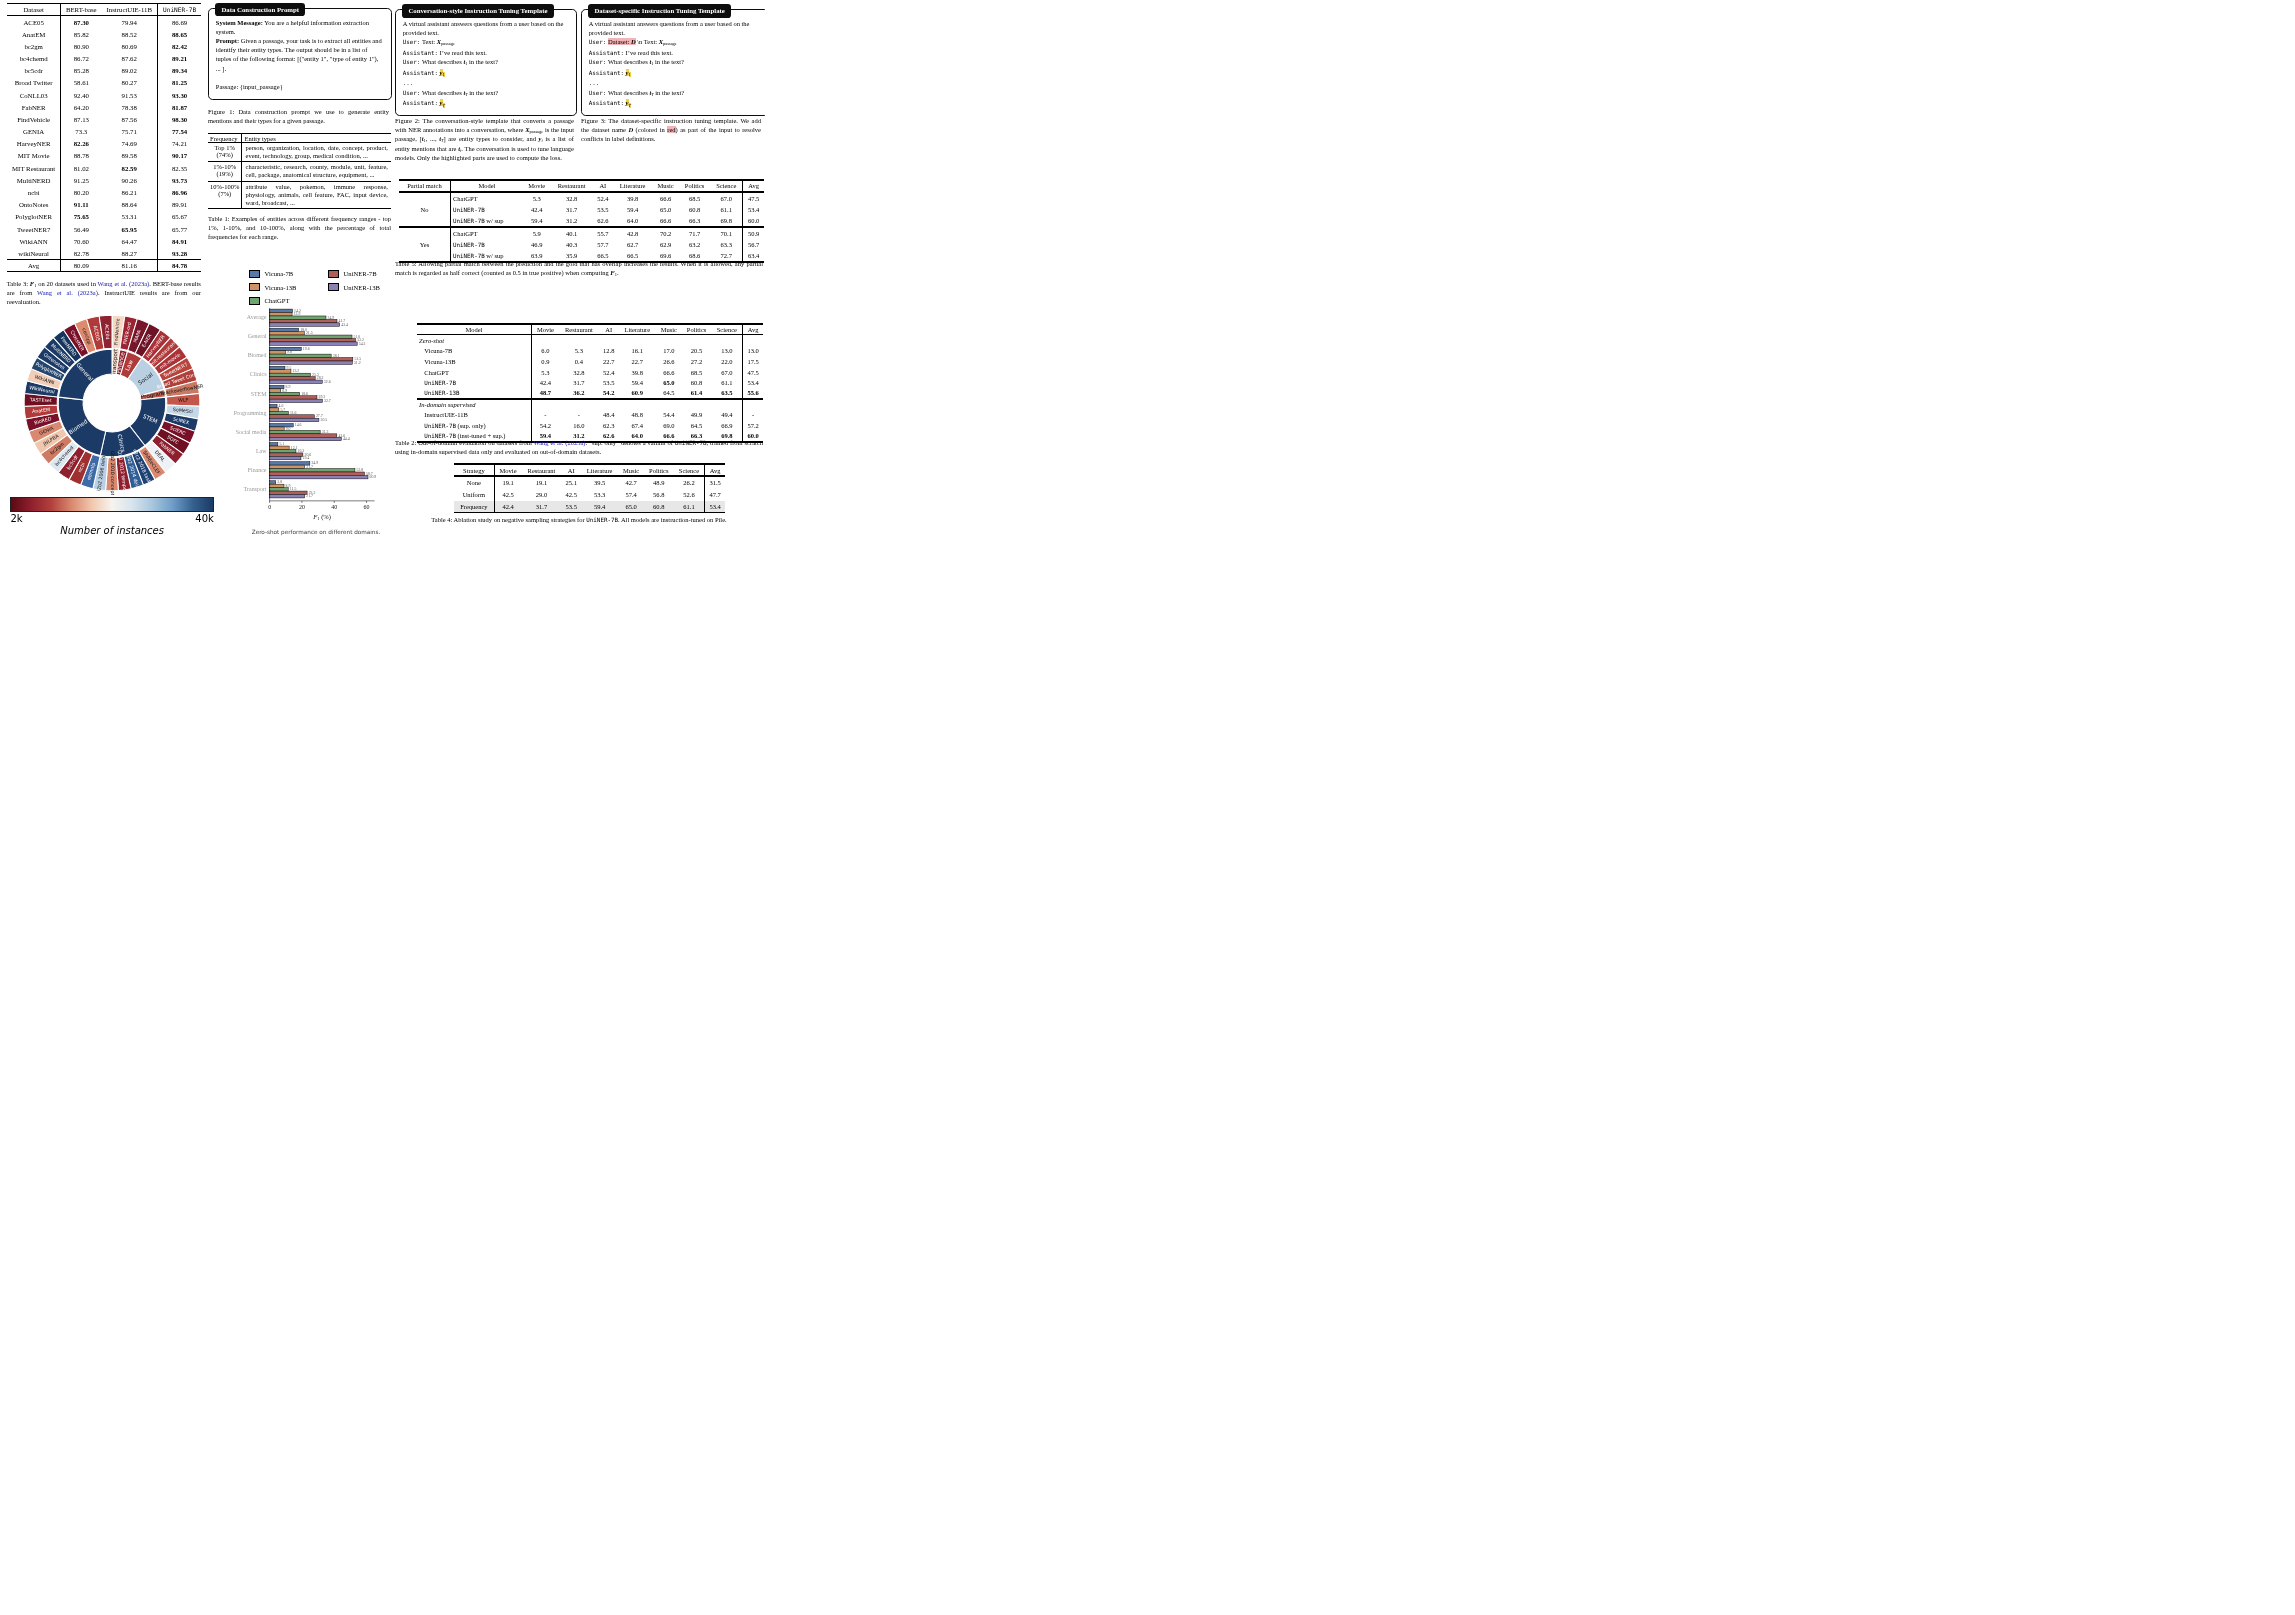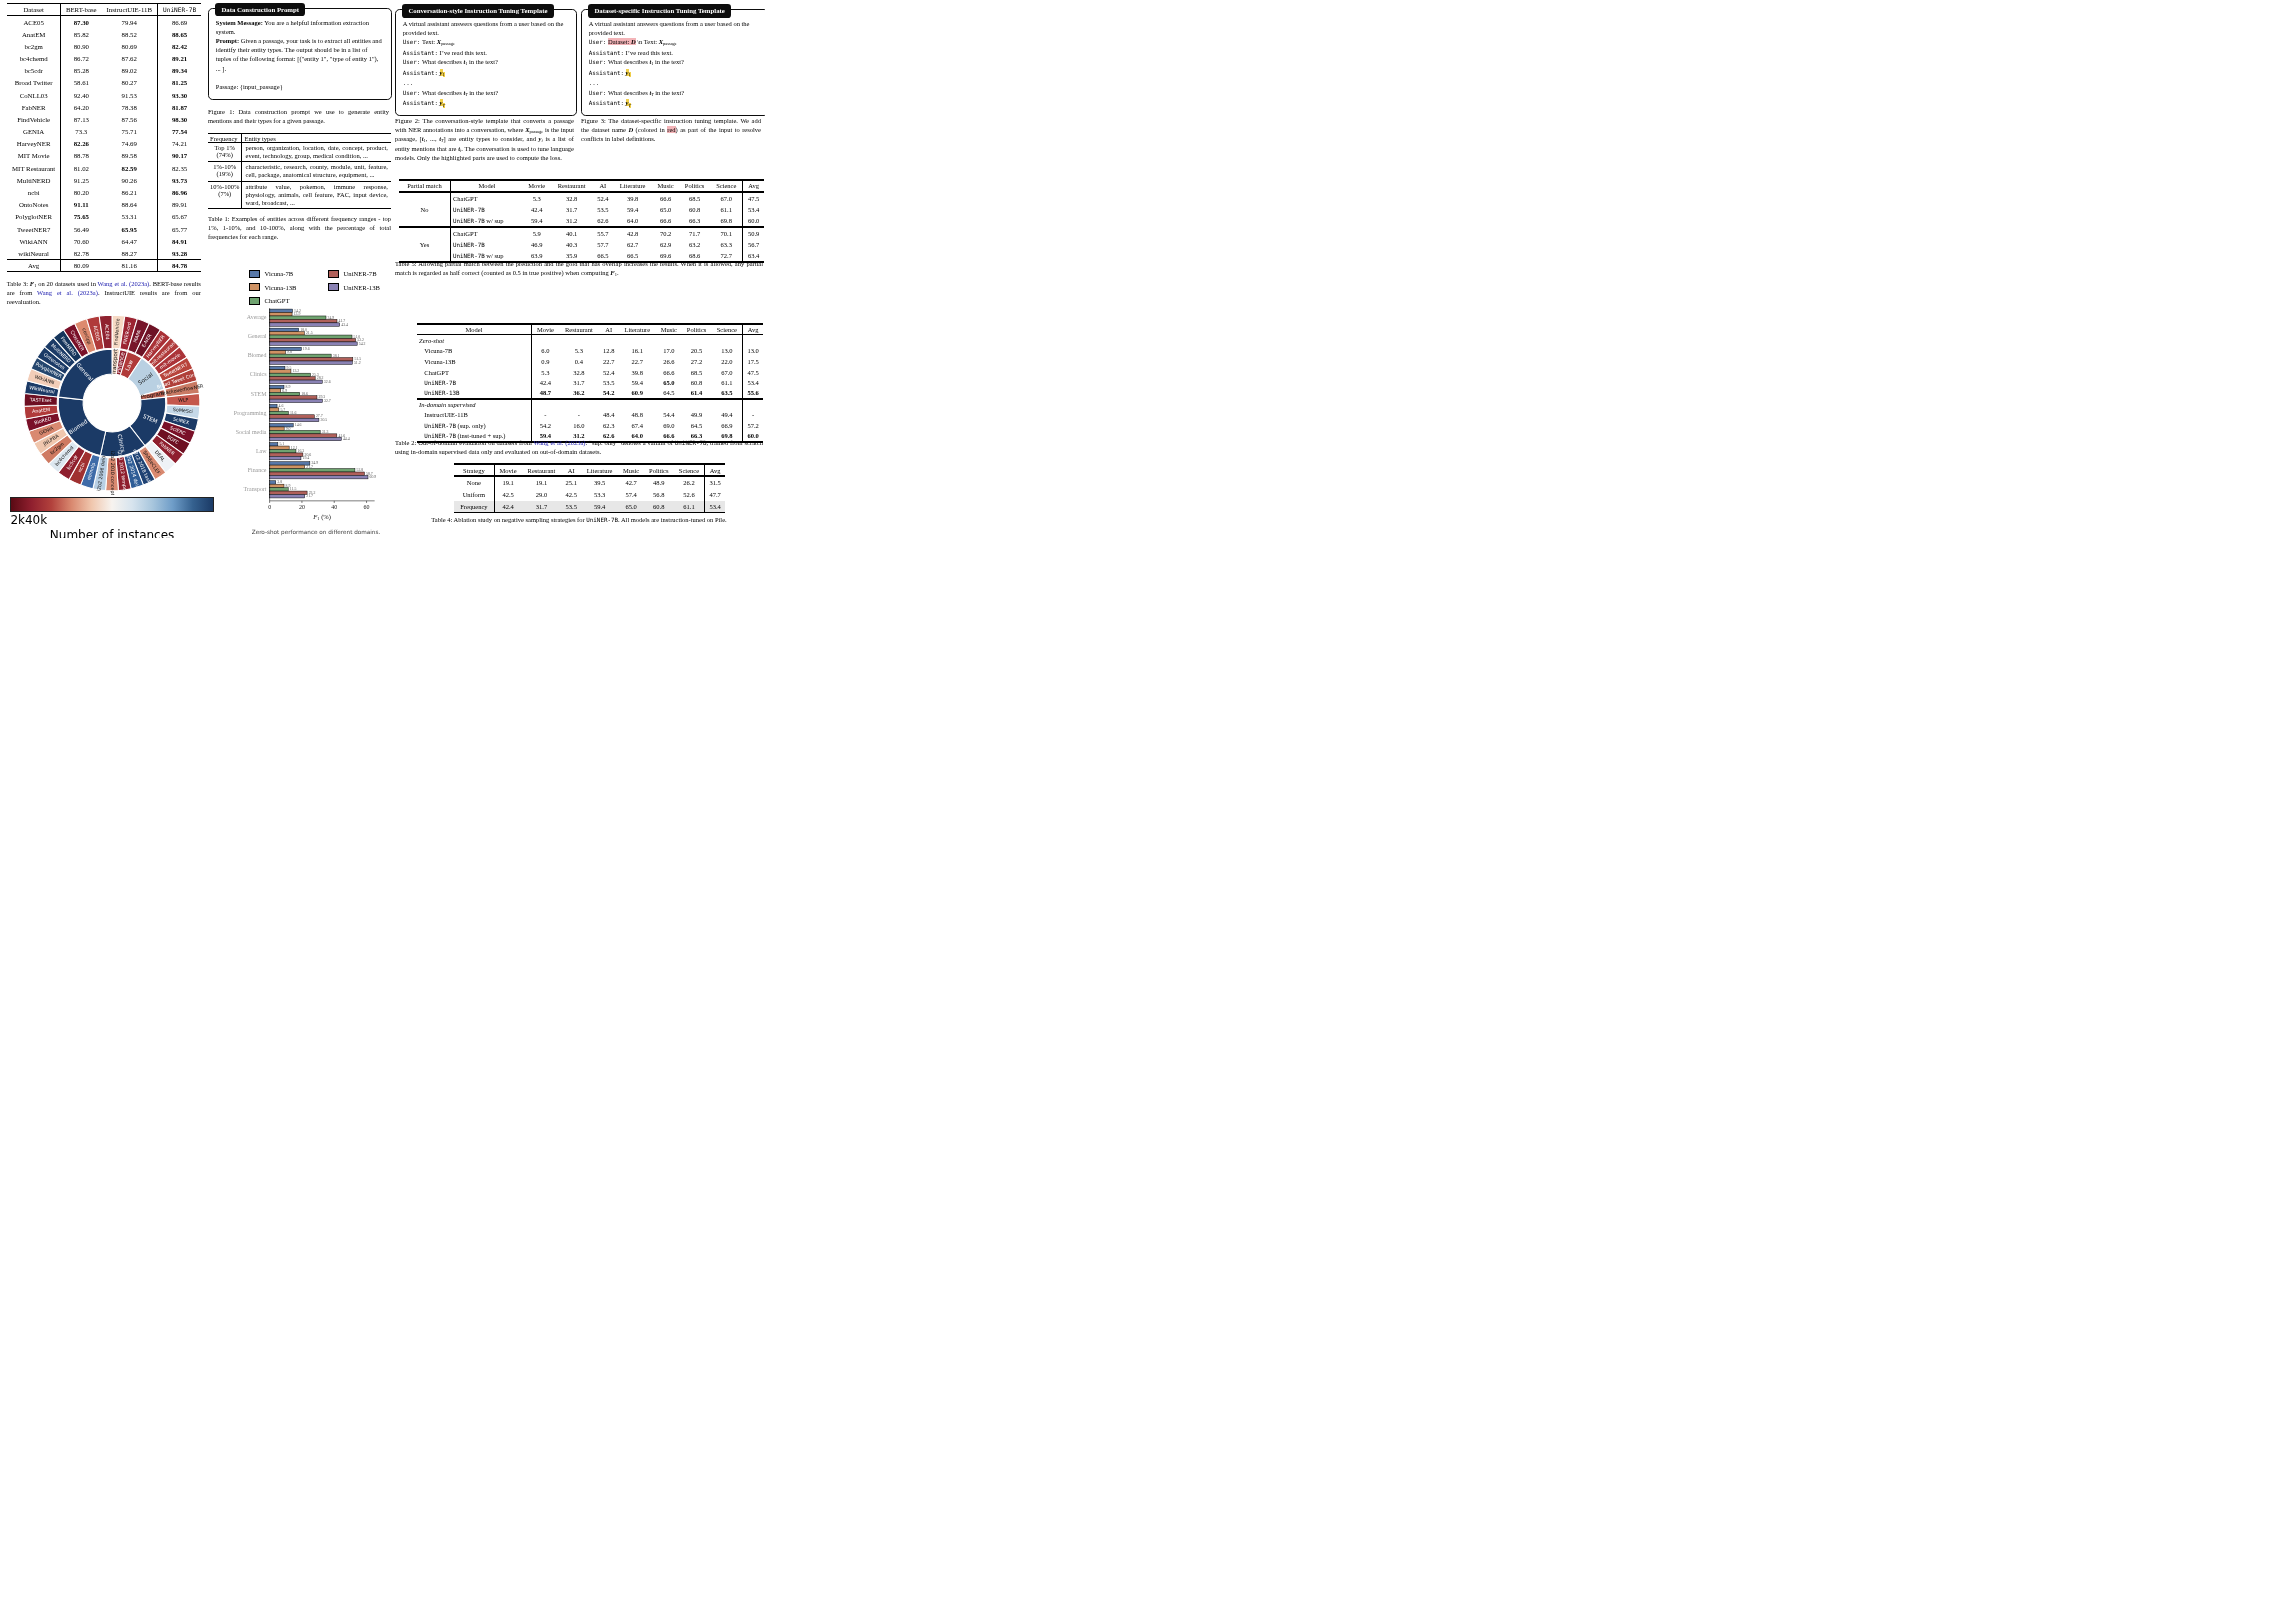--- a/index.html
+++ b/index.html
@@ -63,23 +63,23 @@
   .figline{margin:0;}
   .gap{height:8.9px;}
   
   #legend{display:grid;grid-template-columns:79px 82px;grid-auto-flow:column;
           grid-template-rows:repeat(3,13.5px);font-size:6.6px;align-items:center;}
   .leg-item{display:flex;align-items:center;gap:4.7px;}
   .leg-swatch{width:8.9px;height:6.2px;border:0.7px solid #000;display:inline-block;}
   
   #colorbar{height:13px;border:0.5px solid #222;
     background:linear-gradient(to right,#5a0a14,#8f1f2e,#b2413c,#d98970,#f0c7ae,#f7f3ef,#d7e4ee,#a8c6dd,#6f9dc8,#35618f,#1b3a66);}
-  .cb-labels{display:flex;justify-content:flex-start;font-family:"DejaVu Sans",sans-serif;
-             font-size:12px;margin-top:0.5px;}
-  .cb-title{text-align:center;font-family:"DejaVu Sans",sans-serif;font-size:12px;margin-top:1px;}
+  .cb-labels{display:flex;justify-content:space-between;font-family:"DejaVu Sans",sans-serif;
+             font-size:10px;margin-top:0.5px;}
+  .cb-title{text-align:center;font-family:"DejaVu Sans",sans-serif;font-size:10px;margin-top:1px;font-style:italic;}
   .cb-caption{text-align:center;font-family:"DejaVu Sans",sans-serif;font-size:5.7px;color:#3a3a3a;margin-top:3.1px;}
   .chart-caption{font-family:"DejaVu Sans",sans-serif;font-size:5.7px;color:#3a3a3a;text-align:center;}
 </style>
 </head>
 <body>
 
 <div id="page">
 
   <div class="abs" style="left:6.8px;top:3.1px;">
     <table id="table3-grid">

